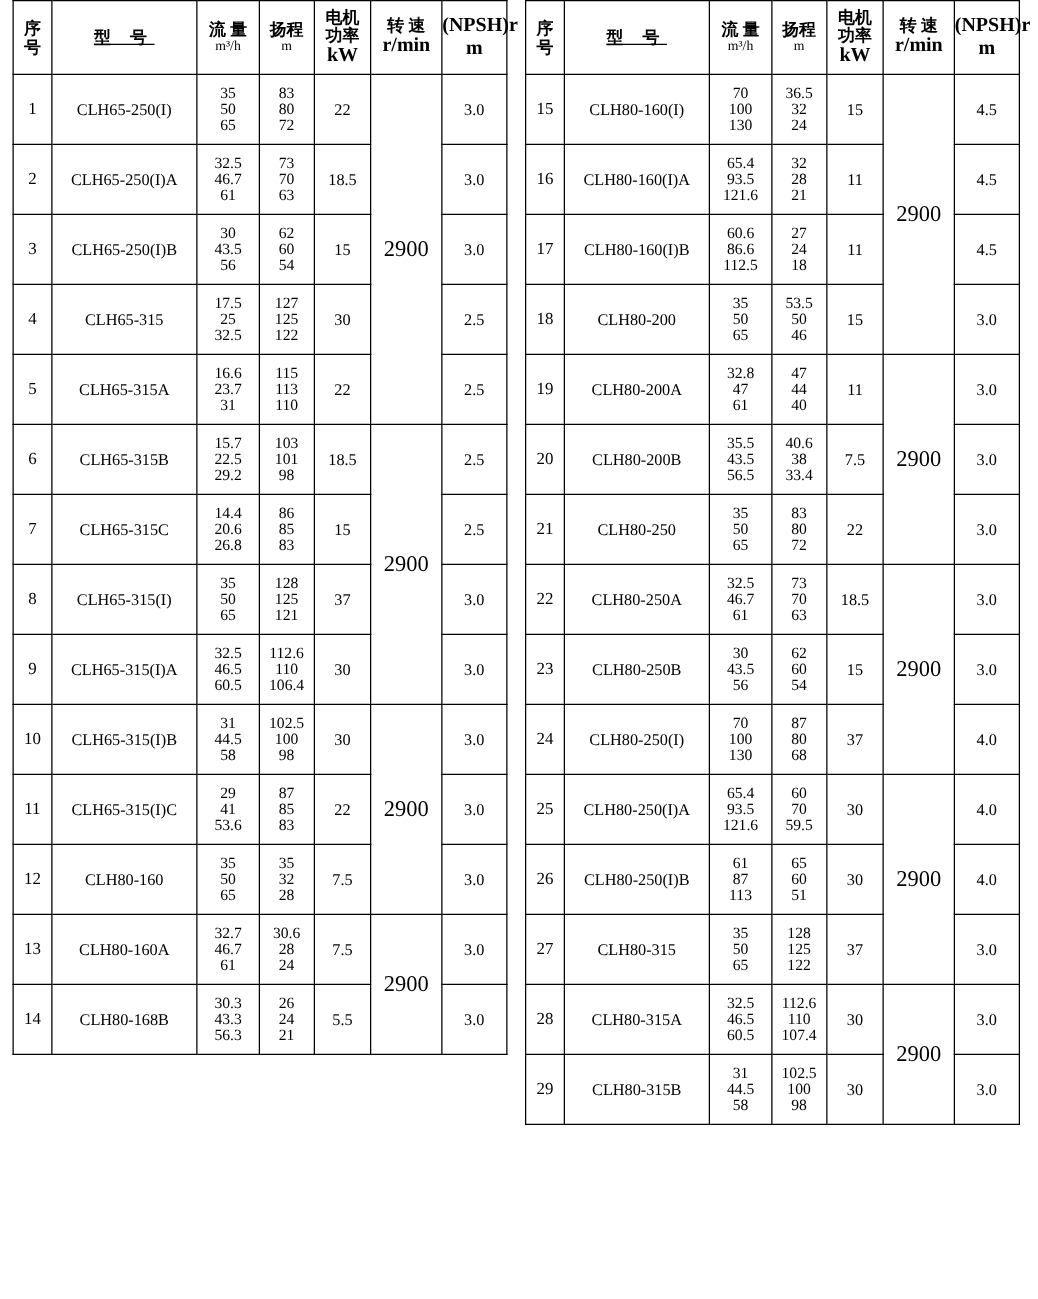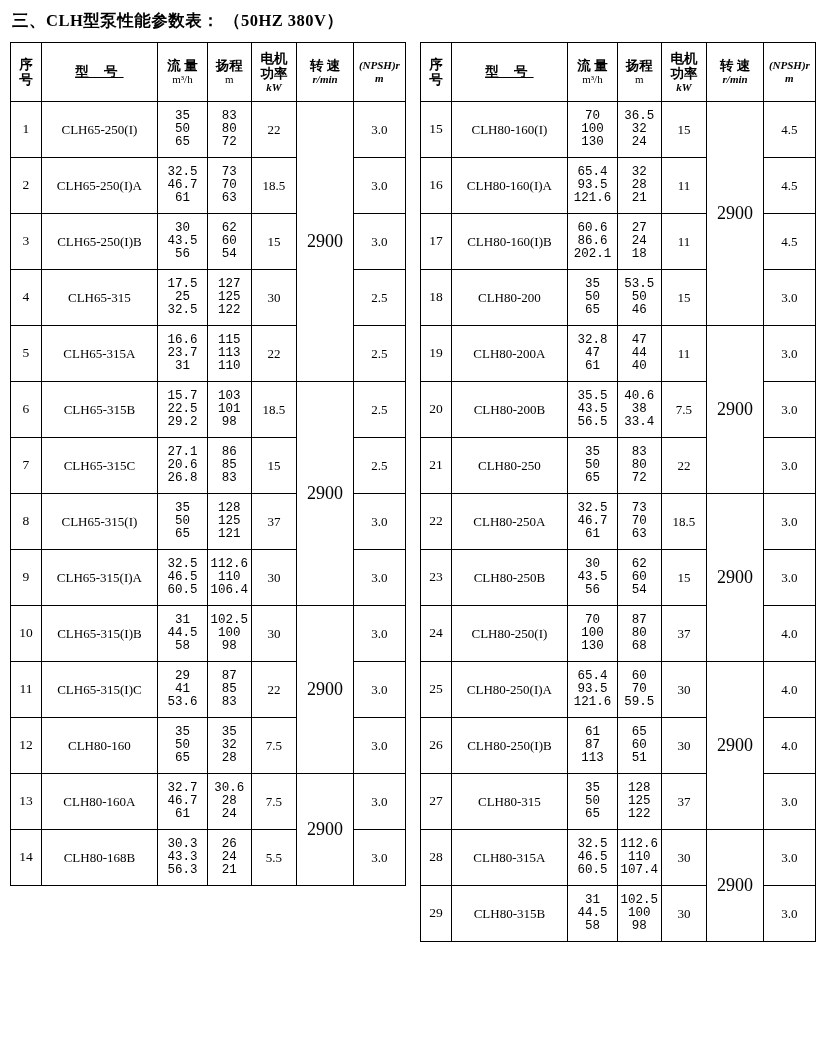--- a/index.html
+++ b/index.html
@@ -65,24 +65,23 @@
     line-height:1.12;
   }
   .hd-sub{
     display:block;
     font-size:11px;
     font-weight:normal;
     line-height:1.15;
   }
   .hd-sub-b{
     display:block;
-    font-size:11px;
+    font-size:16px;
     font-weight:bold;
     line-height:1.15;
-    font-style:italic;
   }
   .seq-head{
     font-size:13.5px;
     letter-spacing:0;
   }
   .model-head{
     letter-spacing:6px;
     padding-left:6px;
     text-decoration:underline;
   }
@@ -90,33 +89,31 @@
   td.model{
     text-align:left;
     padding-left:9px;
     font-size:13px;
     white-space:nowrap;
   }
   td.triple{
     font-size:12.5px;
     line-height:1.22;
     padding:3px 0;
-    font-family:Liberation Mono, monospace;
   }
   td.triple span{ display:block; }
   td.num{ font-size:13px; }
   td.speed{ font-size:18px; }
   .row{ height:56px; }
 </style>
 </head>
 <body>
 
 <div class="page">
 
-  <div class="doc-title">三、CLH型泵性能参数表： （50HZ  380V）</div>
 
   <div class="tables">
 
     <table class="t">
       <thead>
         <tr>
           <th class="hd-seq">
             <span class="hd-two seq-head">序</span>
             <span class="hd-two seq-head">号</span>
           </th>
@@ -240,21 +237,21 @@
               <span>98</span>
             </td>
             <td class="num">18.5</td>
             <td class="speed" rowspan="4">2900</td>
             <td class="num">2.5</td>
           </tr>
           <tr class="row">
             <td class="seq">7</td>
             <td class="model">CLH65-315C</td>
             <td class="triple">
-              <span>27.1</span>
+              <span>14.4</span>
               <span>20.6</span>
               <span>26.8</span>
             </td>
             <td class="triple">
               <span>86</span>
               <span>85</span>
               <span>83</span>
             </td>
             <td class="num">15</td>
             <td class="num">2.5</td>
@@ -440,21 +437,21 @@
             </td>
             <td class="num">11</td>
             <td class="num">4.5</td>
           </tr>
           <tr class="row">
             <td class="seq">17</td>
             <td class="model">CLH80-160(I)B</td>
             <td class="triple">
               <span>60.6</span>
               <span>86.6</span>
-              <span>202.1</span>
+              <span>112.5</span>
             </td>
             <td class="triple">
               <span>27</span>
               <span>24</span>
               <span>18</span>
             </td>
             <td class="num">11</td>
             <td class="num">4.5</td>
           </tr>
           <tr class="row">

